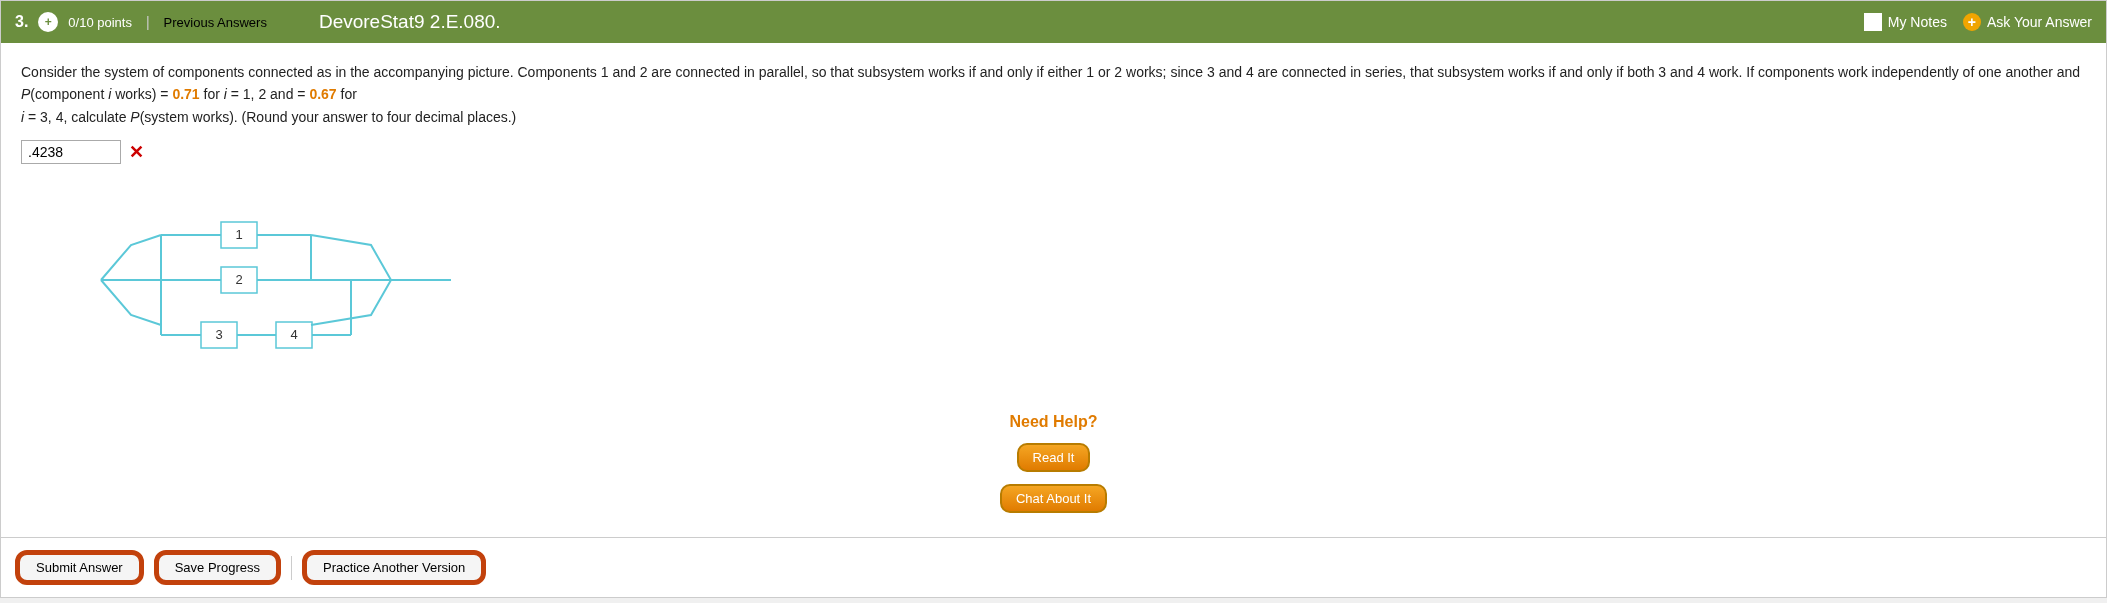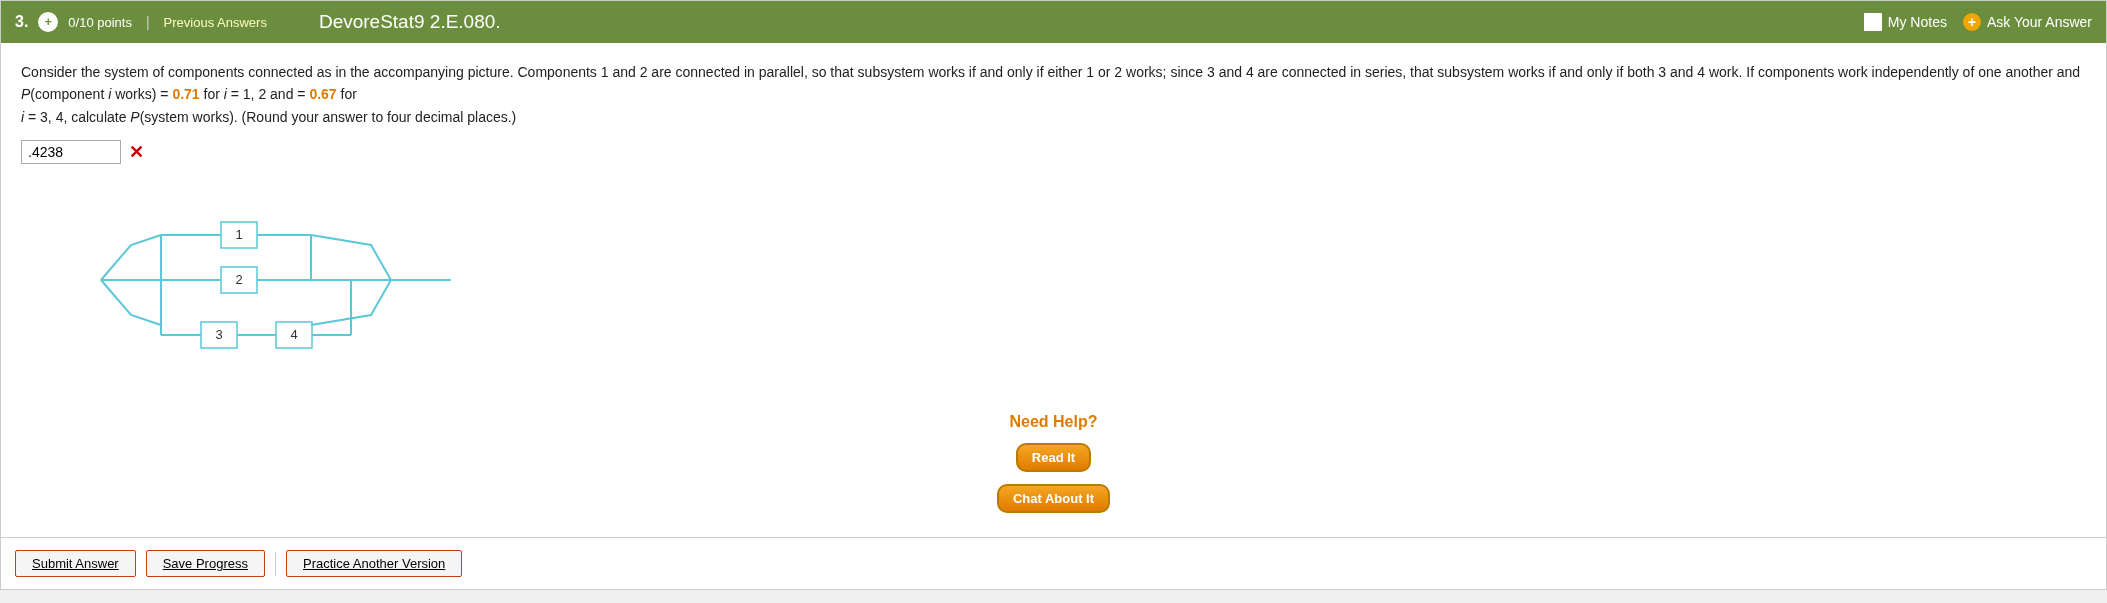--- a/index.html
+++ b/index.html
@@ -46,21 +46,21 @@
     }
     .points-text {
       color: #fff;
       font-size: 13px;
     }
     .separator {
       color: #ccc;
       margin: 0 4px;
     }
     .previous-answers-link {
-      color: #fef9c3;
+      color: #000000;
       text-decoration: none;
       font-size: 13px;
       cursor: pointer;
     }
     .textbook-ref {
       color: #ffffff;
       font-size: 19px;
       margin-left: 42px;
     }
     .header-right {
@@ -156,43 +156,42 @@
     .need-help-label {
       color: #e07b00;
       font-weight: bold;
       font-size: 16px;
     }
     .help-btn {
       border: 2px solid #b87c00;
       background: linear-gradient(180deg, #f5a623 0%, #e07b00 100%);
       color: #fff;
       font-size: 13px;
-      font-weight: bold;
+      font-weight: normal;
       padding: 5px 14px;
       cursor: pointer;
       border-radius: 10px;
     }
 
     
     .bottom-bar {
       border-top: 1px solid #ccc;
       padding: 12px 14px;
       display: flex;
       align-items: center;
       gap: 10px;
       background: #fff;
     }
     .action-btn {
-      border: 1px solid #c2410c;
+      border: 5px solid #c2410c;
       background: #f5f5f5;
       padding: 5px 16px;
       font-size: 13px;
       cursor: pointer;
-      border-radius: 2px;
-      text-decoration: underline;
+      border-radius: 12px;
     }
     .divider-line {
       width: 1px;
       height: 24px;
       background: #ccc;
     }
 
     
     .diagram-svg {
       overflow: visible;

